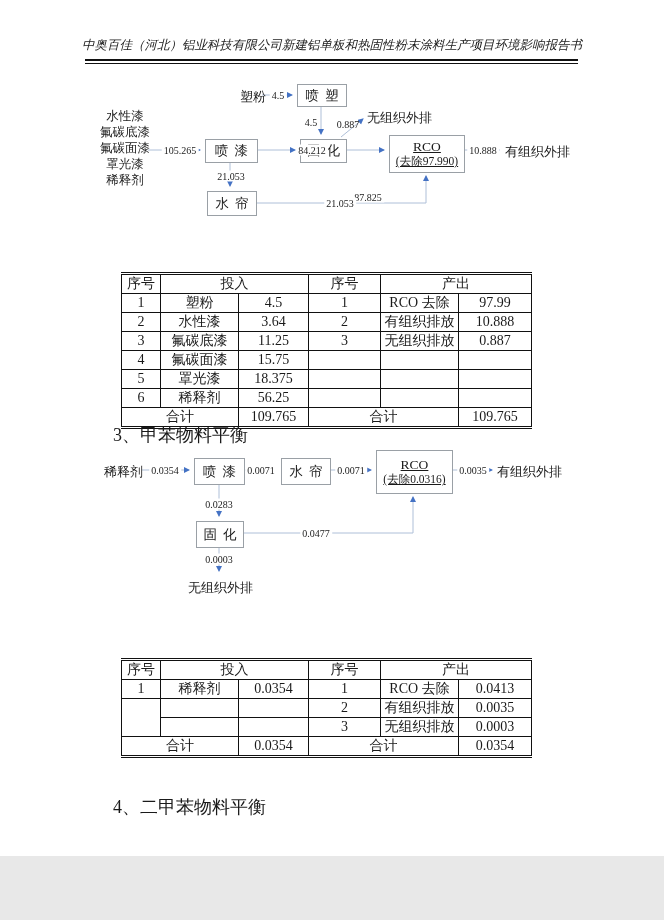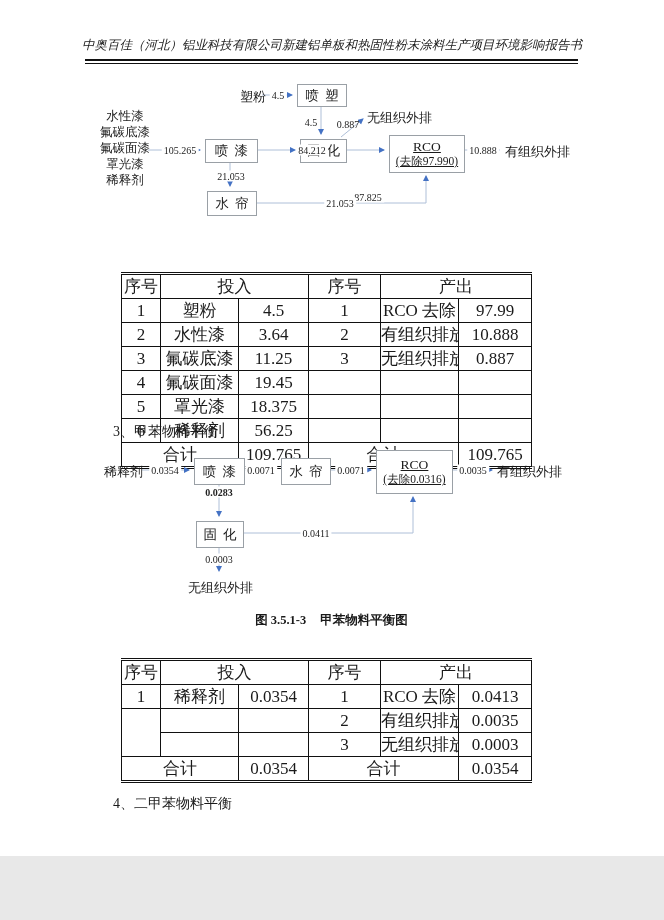--- a/index.html
+++ b/index.html
@@ -23,24 +23,24 @@
   .fbox.rco .l2{font-size:11.5px;}
   .vlabel{position:absolute;z-index:3;transform:translate(-50%,-50%);font-size:10px;
           background:#fff;padding:0 2px;white-space:nowrap;color:#222;}
   .ftext{position:absolute;z-index:2;font-size:13px;white-space:nowrap;}
   .inputs-col{position:absolute;z-index:2;display:flex;flex-direction:column;align-items:center;
               font-size:12.5px;line-height:16px;}
   
   .caption{position:absolute;left:85px;width:493px;text-align:center;font-weight:bold;
            font-size:12.5px;white-space:nowrap;}
   .caption .gap{margin-left:14px;}
-  .sec-h{position:absolute;left:113px;font-size:14px;white-space:nowrap;}
+  .sec-h{position:absolute;left:113px;font-size:18px;white-space:nowrap;}
   
   table.bal{position:absolute;left:121px;border-collapse:collapse;table-layout:fixed;width:410px;
-            font-size:17px;border-left:1px solid #111;border-right:1px solid #111;
+            font-size:14px;border-left:1px solid #111;border-right:1px solid #111;
             border-top:3px double #111;border-bottom:3px double #111;}
   table.bal td{border:1px solid #111;text-align:center;padding:0;overflow:hidden;white-space:nowrap;}
   table.t1 td{height:16px;}
   table.t2 td{height:18px;}
   
   .ftr-rule{position:absolute;top:868px;left:85px;width:493px;border-top:1px solid #111;}
   .ftr-num{position:absolute;top:871px;left:95px;font-size:12px;}
   .ftr-co{position:absolute;top:875px;left:85px;width:480px;text-align:right;
           font-size:12.5px;font-style:italic;}
 </style>
@@ -151,21 +151,21 @@
         <td>3</td>
           <td>氟碳底漆</td>
           <td>11.25</td>
         <td>3</td>
           <td>无组织排放</td>
           <td>0.887</td>
       </tr>
       <tr>
         <td>4</td>
           <td>氟碳面漆</td>
-          <td>19.45</td>
+          <td>15.75</td>
         <td></td>
           <td></td>
           <td></td>
       </tr>
       <tr>
         <td>5</td>
           <td>罩光漆</td>
           <td>18.375</td>
         <td></td>
           <td></td>
@@ -221,31 +221,28 @@
       <span class="l2">(去除0.0316)</span>
     </div>
     <div class="fbox" style="left:111px;top:73px;width:46px;height:25px;">
         <span class="sp">固化</span>
       </div>
 
     <div class="vlabel" style="left:80px;top:22px;">0.0354</div>
     <div class="vlabel" style="left:176px;top:22px;">0.0071</div>
     <div class="vlabel" style="left:266px;top:22px;">0.0071</div>
     <div class="vlabel" style="left:388px;top:22px;">0.0035</div>
-    <div class="vlabel" style="left:134px;top:44px;font-weight:bold;">0.0283</div>
-    <div class="vlabel" style="left:231px;top:85px;">0.0411</div>
+    <div class="vlabel" style="left:134px;top:56px;">0.0283</div>
+    <div class="vlabel" style="left:231px;top:85px;">0.0477</div>
     <div class="vlabel" style="left:134px;top:111px;">0.0003</div>
 
     <div class="ftext" style="left:412px;top:15px;">有组织外排</div>
     <div class="ftext" style="left:103px;top:131px;">无组织外排</div>
   </div>
 
-  <div class="caption" style="top:612px;">
-    <span>图 3.5.1-3</span><span class="gap">甲苯物料平衡图</span>
-  </div>
 
   <table class="bal t2" style="top:658px;">
     <colgroup>
         <col style="width:39px">
         <col style="width:78px">
         <col style="width:70px">
         <col style="width:72px">
         <col style="width:78px">
         <col style="width:73px">
       </colgroup>

